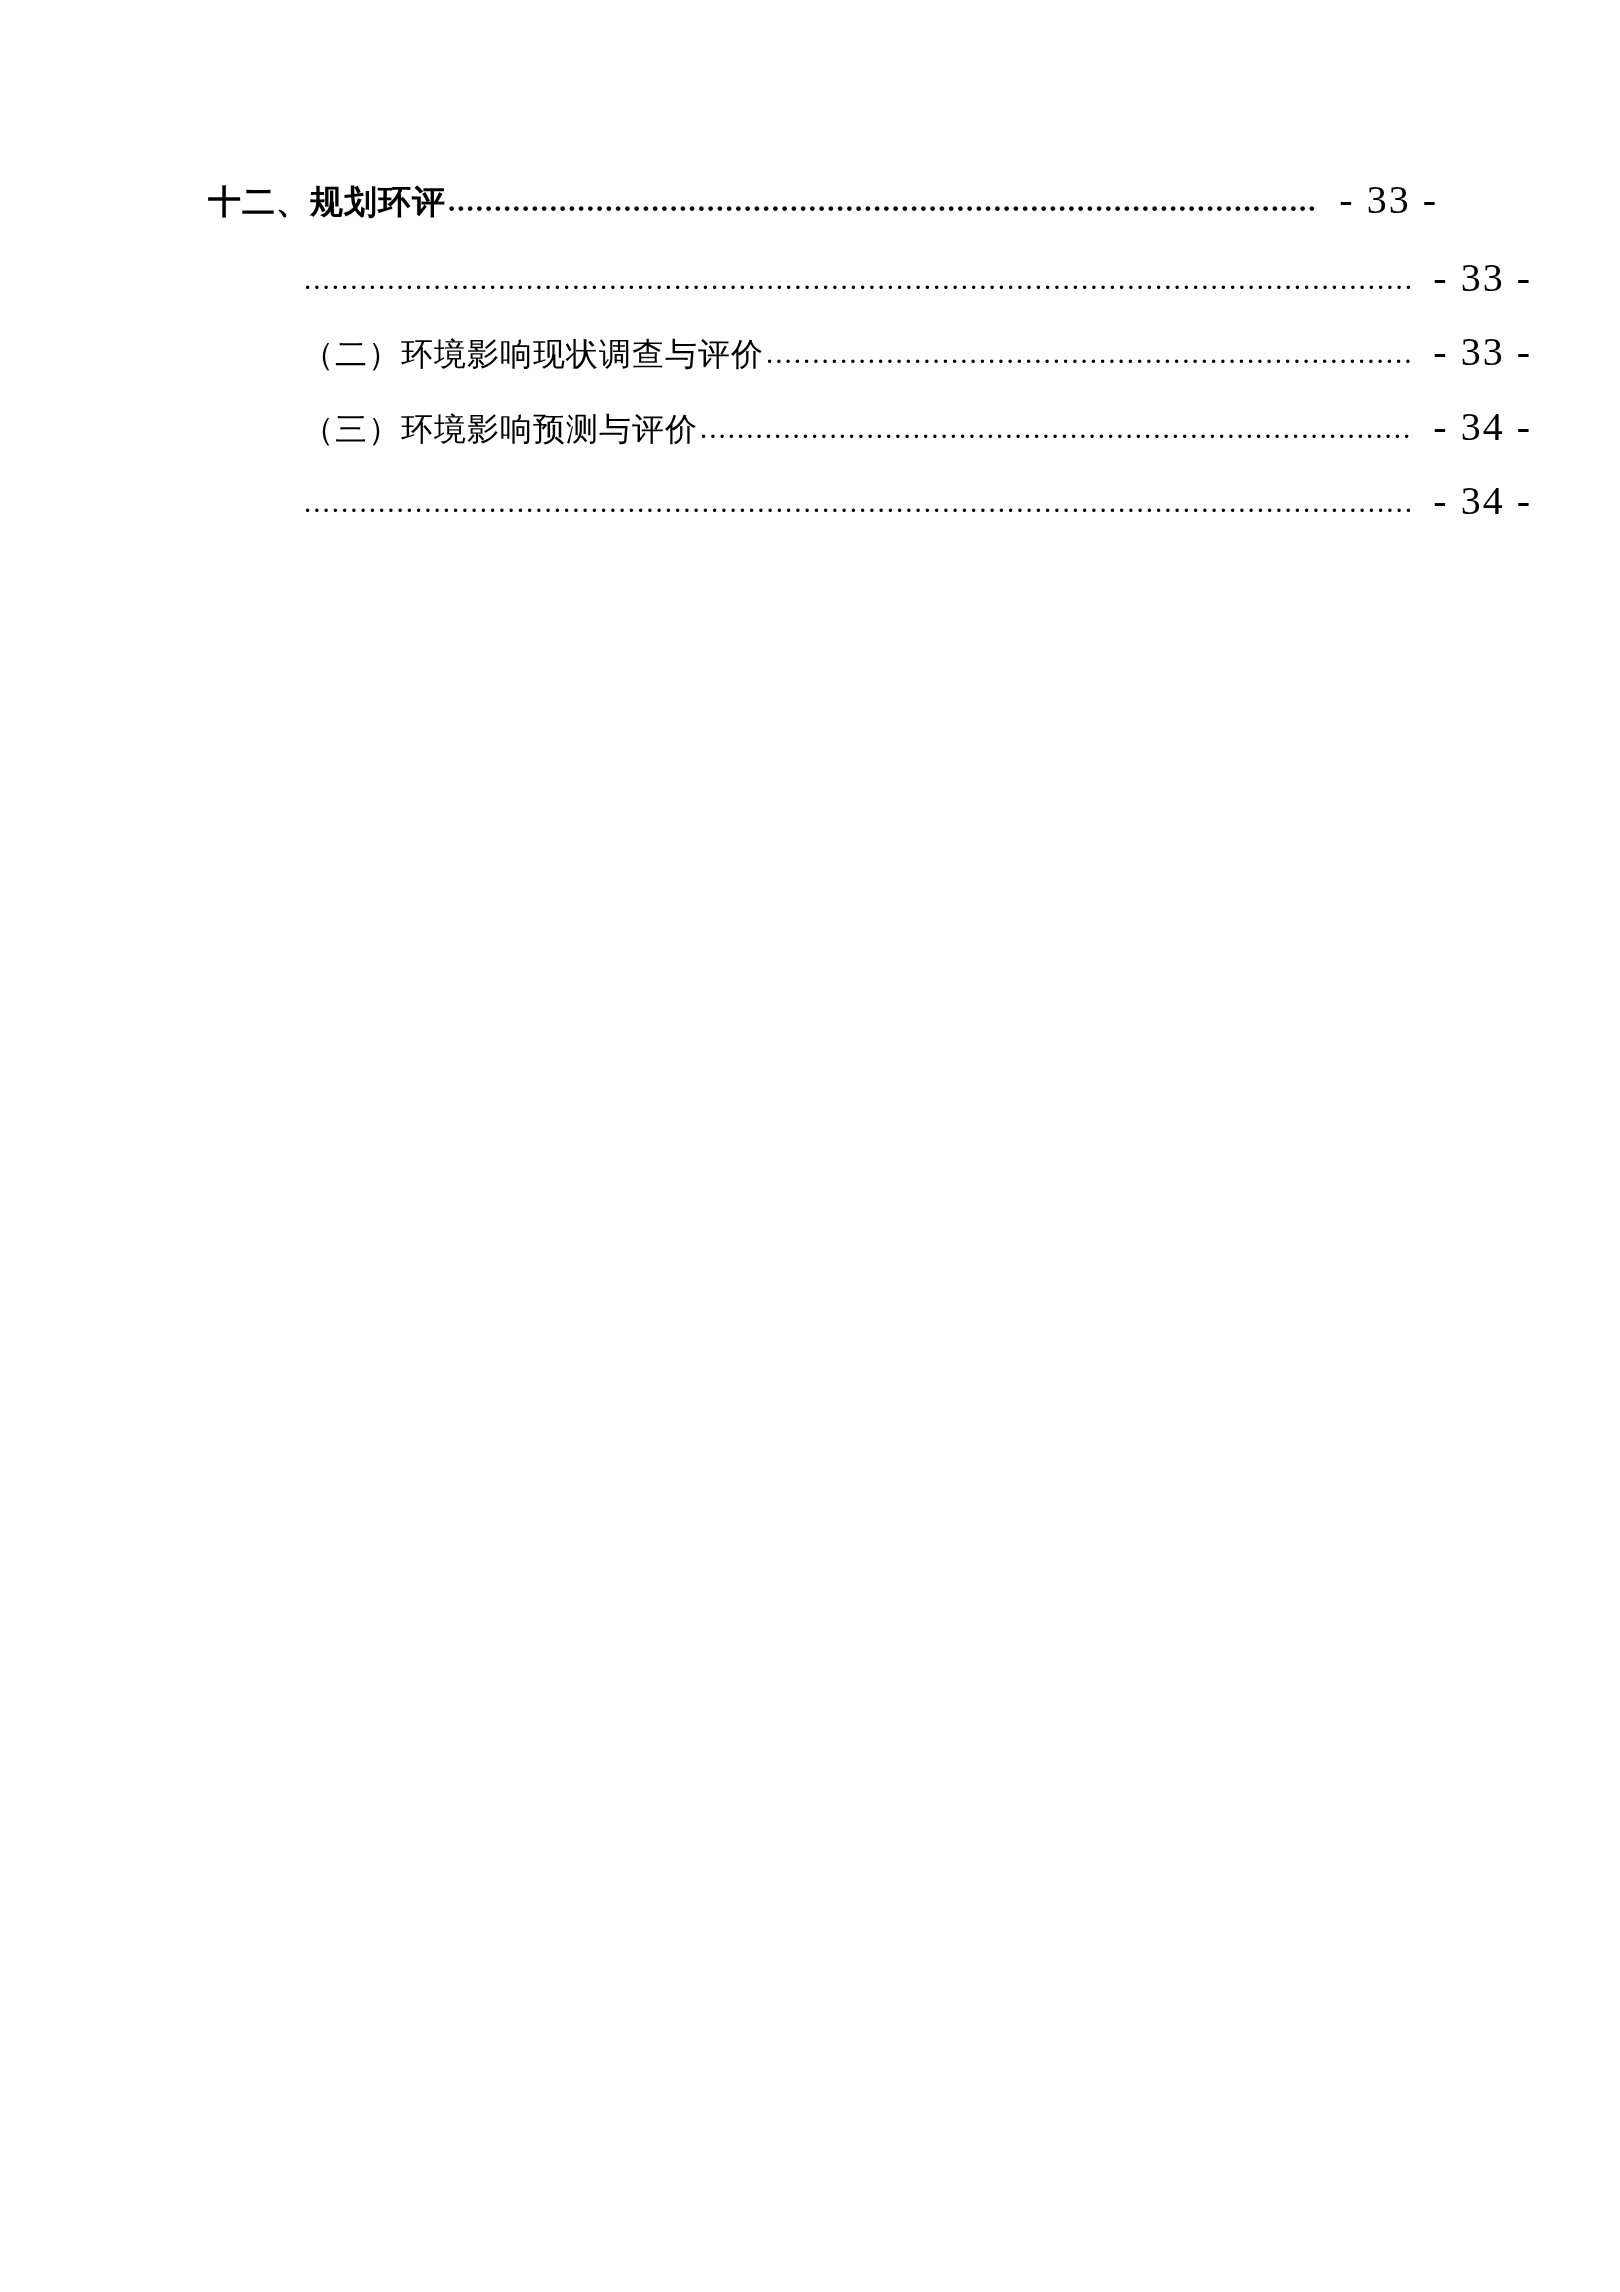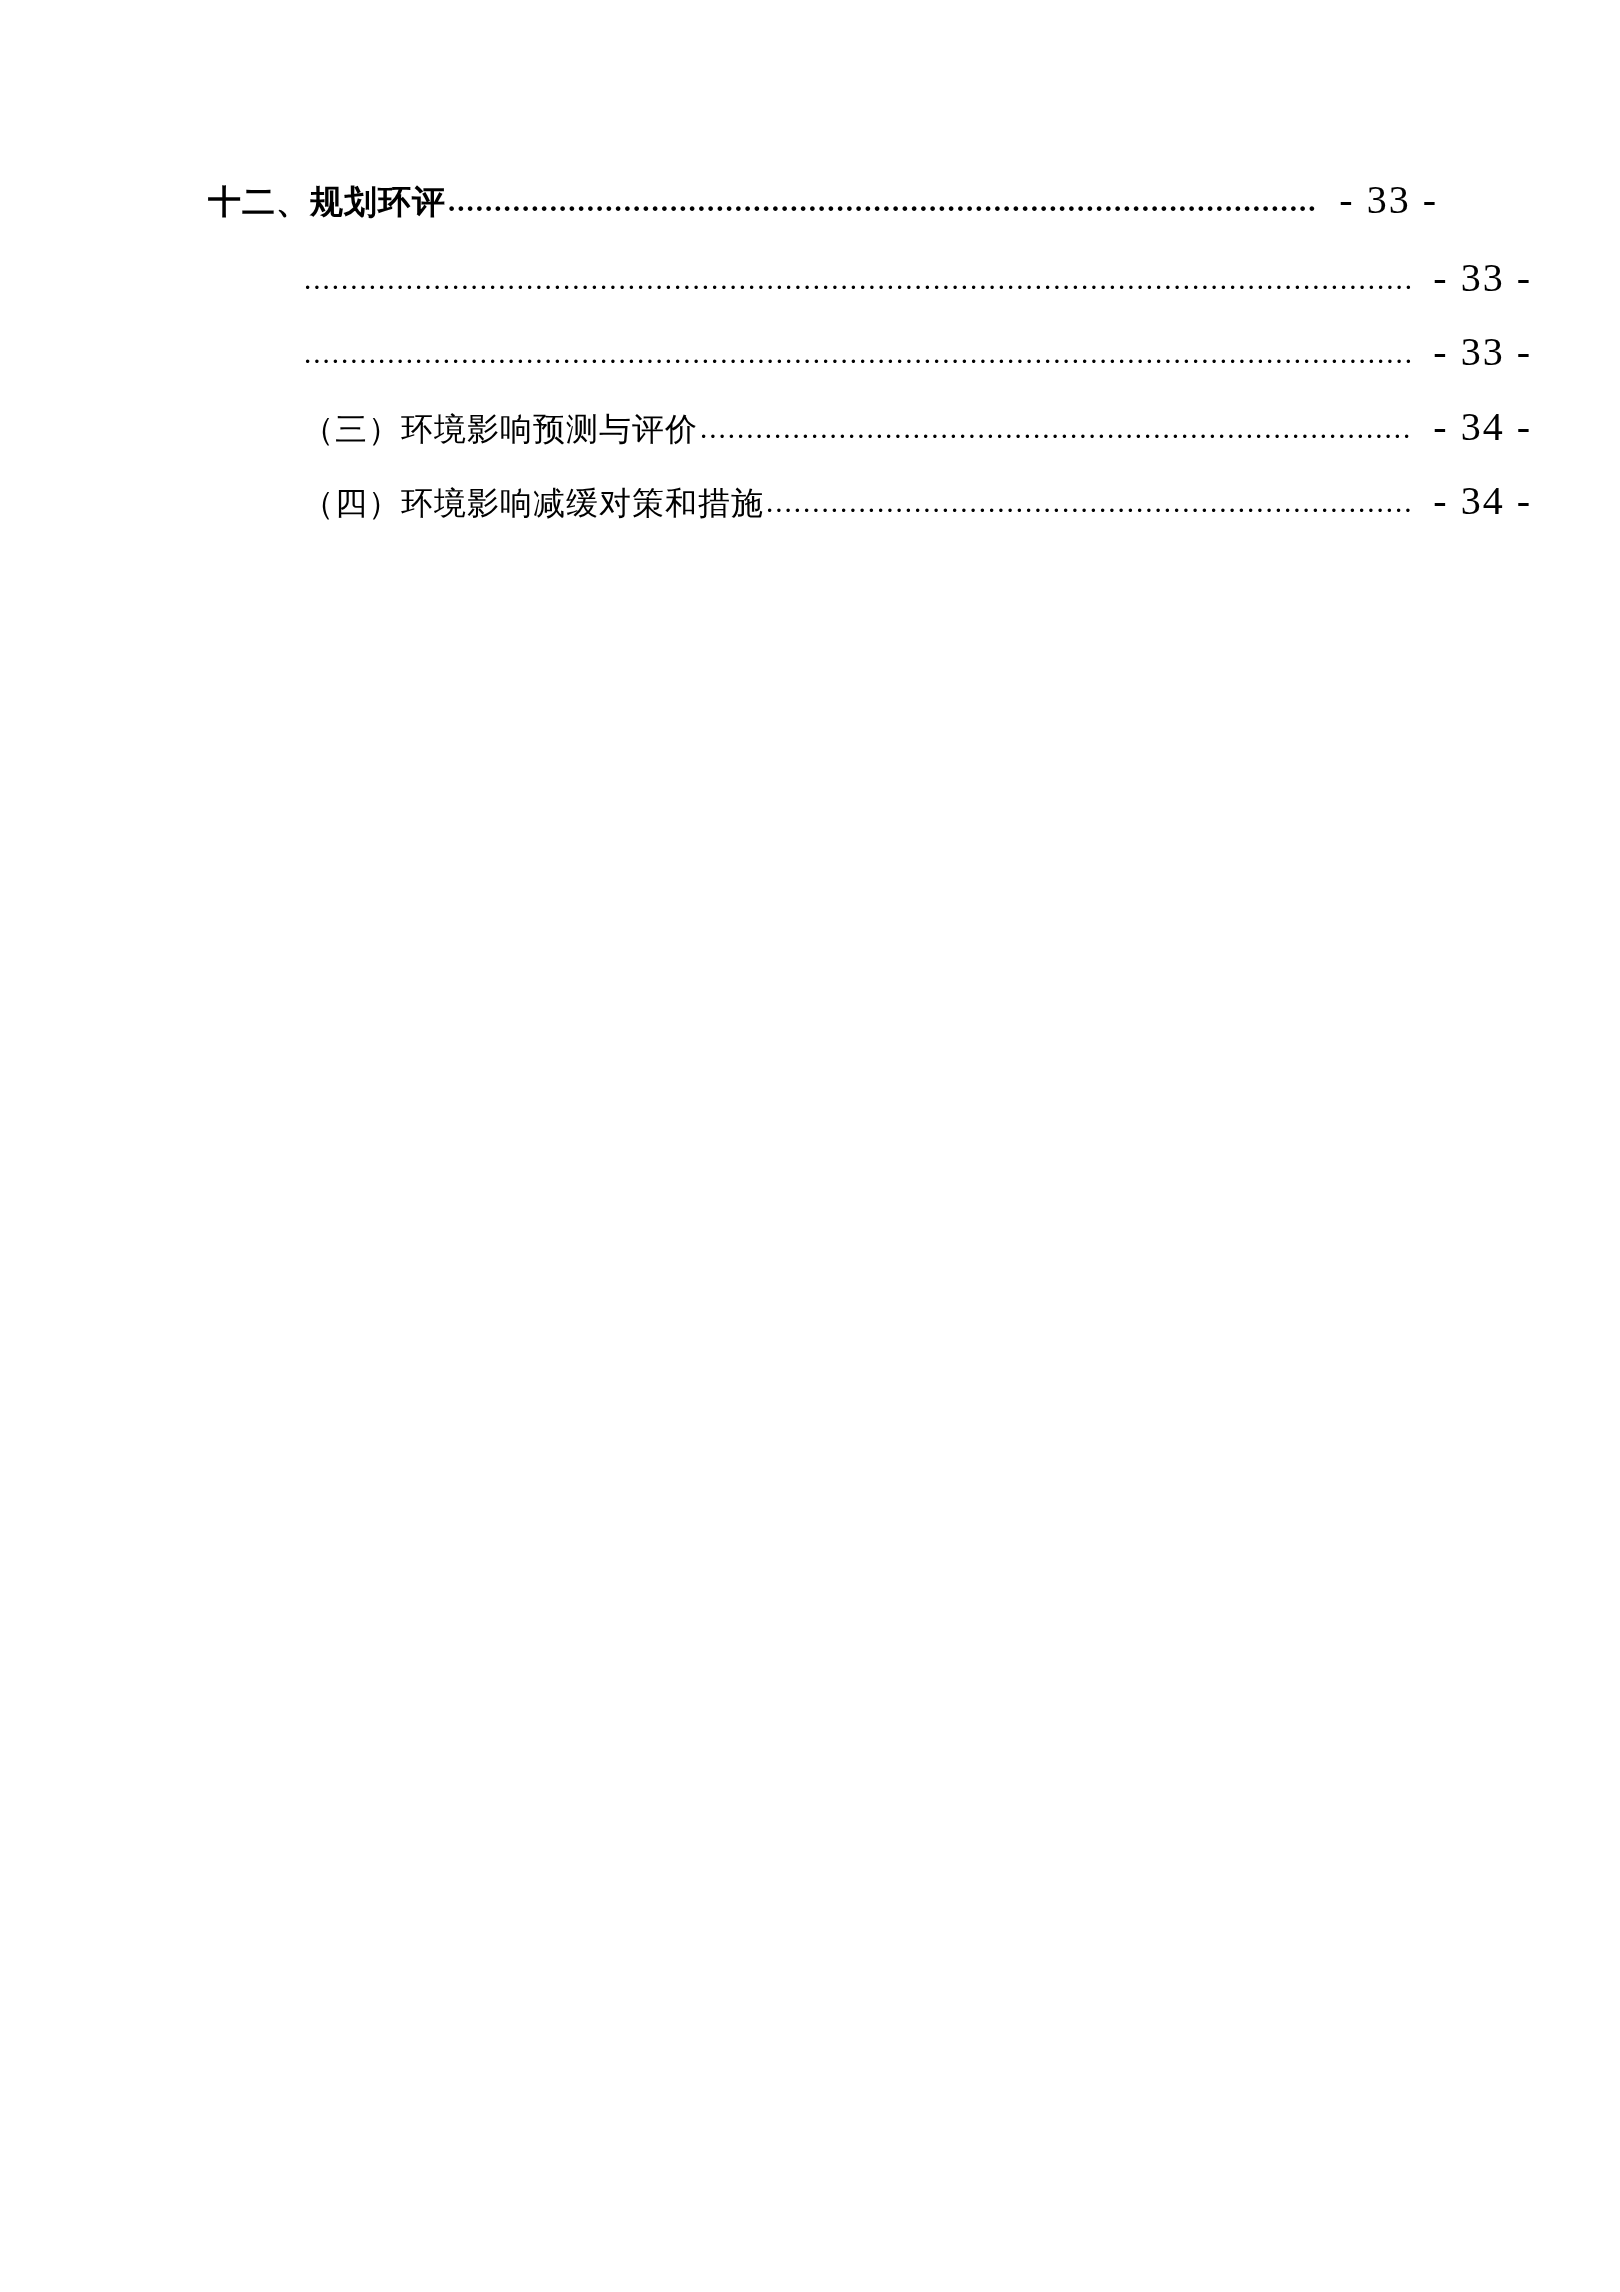--- a/index.html
+++ b/index.html
@@ -84,31 +84,31 @@
       <span class="toc-dots"></span>
       <span class="toc-page">- 33 -</span>
     </div>
 
     <div class="toc-entry level2">
       <span class="toc-dots"></span>
       <span class="toc-page">- 33 -</span>
     </div>
 
     <div class="toc-entry level2">
+      <span class="toc-title">（二）环境影响现状调查与评价</span>
       <span class="toc-dots"></span>
       <span class="toc-page">- 33 -</span>
     </div>
 
     <div class="toc-entry level2">
       <span class="toc-title">（三）环境影响预测与评价</span>
       <span class="toc-dots"></span>
       <span class="toc-page">- 34 -</span>
     </div>
 
     <div class="toc-entry level2">
-      <span class="toc-title">（四）环境影响减缓对策和措施</span>
       <span class="toc-dots"></span>
       <span class="toc-page">- 34 -</span>
     </div>
 
   </div>
 </div>
 
 
 </body></html>

